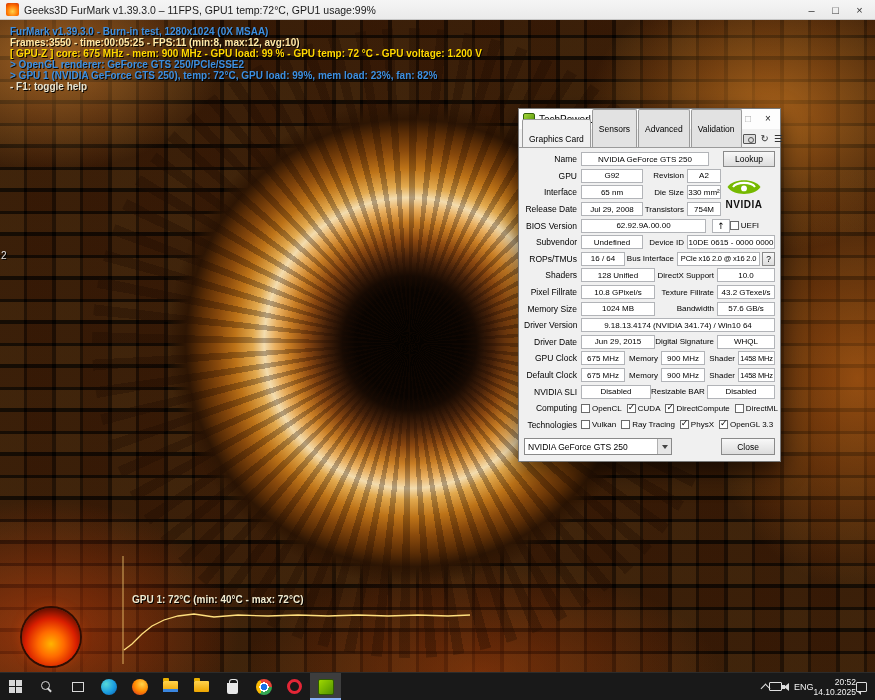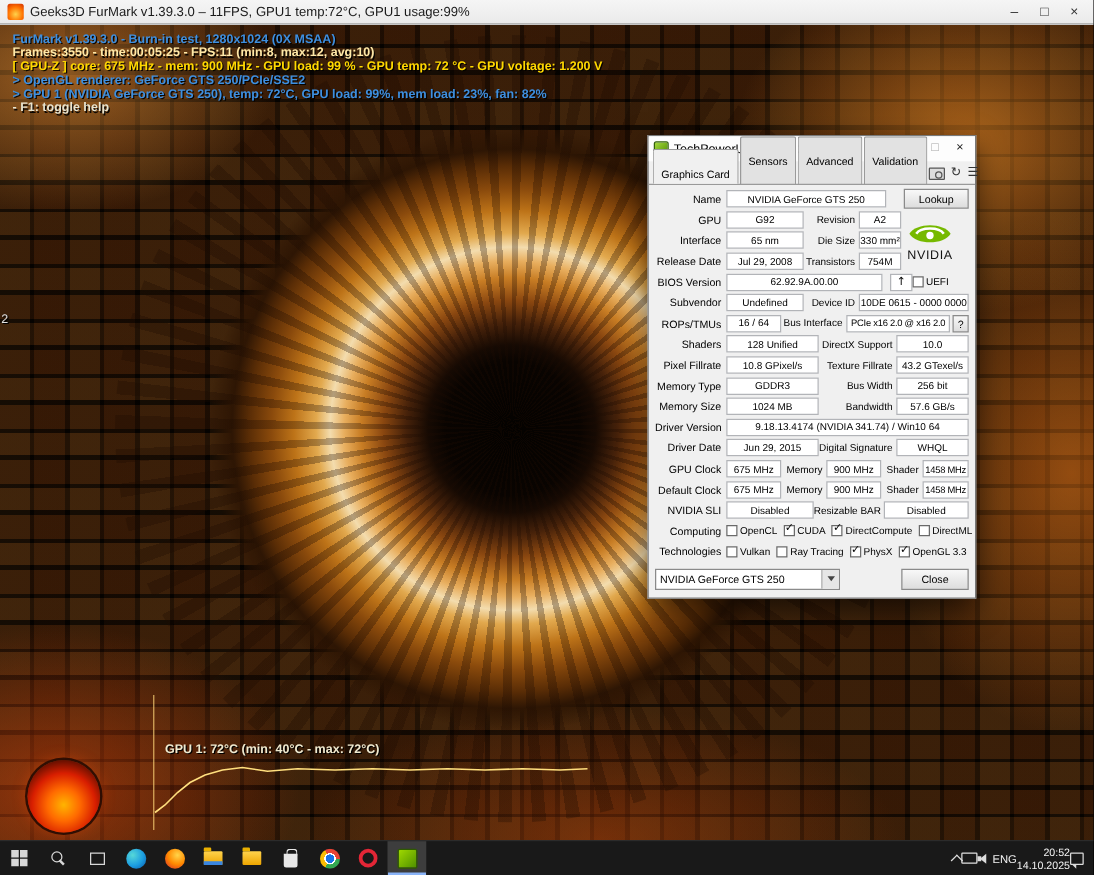--- a/index.html
+++ b/index.html
@@ -71,21 +71,21 @@
   .flex1{flex:1}
   .s7{font-size:7.5px;letter-spacing:-0.2px}
   .btn{height:16px;border:1px solid #8a8a8a;background:linear-gradient(#f8f8f8,#dddddd);font-size:8.5px;font-family:inherit;padding:0 4px}
   .ml-auto{margin-left:auto}
   .icon-btn{width:18px;height:14px;margin-left:6px;display:flex;align-items:center;justify-content:center;border:1px solid #b2b4b8;background:#fff;font-size:9px;font-family:"DejaVu Sans",sans-serif}
   .help-btn{width:13px;height:14px;margin-left:2px;padding:0;font-size:8.5px}
   .cb{width:9px;height:9px;min-width:9px;border:1px solid #6a6a6a;background:#fff;display:inline-block;position:relative;margin-right:2px}
   .cb.checked::after{content:"\2713";font-family:"DejaVu Sans",sans-serif;position:absolute;left:0;top:-3px;font-size:9px;color:#0a0a0a}
   .cbl{font-size:8px;margin-right:5px;white-space:nowrap}
   .nv-logo{position:absolute;right:7px;top:21px;width:58px;height:48px;display:flex;flex-direction:column;align-items:center;justify-content:center;gap:1px}
-  .nv-text{font-size:10px;font-weight:normal;letter-spacing:0.5px;color:#111}
+  .nv-text{font-size:10px;font-weight:bold;letter-spacing:0.5px;color:#111}
   .gz-bottom{display:flex;align-items:center;margin:5px 0 6px 0}
   .gz-combo{width:148px;height:17px;border:1px solid #8a8a8a;background:#fff;display:flex;align-items:center;font-size:8.5px;padding-left:3px}
   .gz-combo-val{white-space:nowrap;overflow:hidden}
   .gz-combo-btn{margin-left:auto;width:14px;height:100%;background:#e6e6e6;border-left:1px solid #b0b0b0;display:flex;align-items:center;justify-content:center}
   .gz-combo-btn::after{content:"";border-left:3px solid transparent;border-right:3px solid transparent;border-top:4px solid #444}
   .gz-close-btn{margin-left:auto;width:54px;height:17px}
 
   
   .taskbar{position:absolute;left:0;right:0;bottom:0;height:28px;background:#191919;border-top:1px solid #2b2b2b;display:flex;align-items:stretch;z-index:60}
   .tb-btn{width:31px;display:flex;align-items:center;justify-content:center}
@@ -243,26 +243,20 @@
           <span class="box flex1">10.0</span>
         </div>
 
         <div class="r">
           <span class="lab">Pixel Fillrate</span>
           <span class="box" style="width:74px">10.8 GPixel/s</span>
           <span class="lab2" style="width:62px">Texture Fillrate</span>
           <span class="box flex1">43.2 GTexel/s</span>
         </div>
 
-        <div class="r">
-          <span class="lab">Memory Type</span>
-          <span class="box" style="width:74px">GDDR3</span>
-          <span class="lab2" style="width:62px">Bus Width</span>
-          <span class="box flex1">256 bit</span>
-        </div>
 
         <div class="r">
           <span class="lab">Memory Size</span>
           <span class="box" style="width:74px">1024 MB</span>
           <span class="lab2" style="width:62px">Bandwidth</span>
           <span class="box flex1">57.6 GB/s</span>
         </div>
 
         <div class="r">
           <span class="lab">Driver Version</span>

